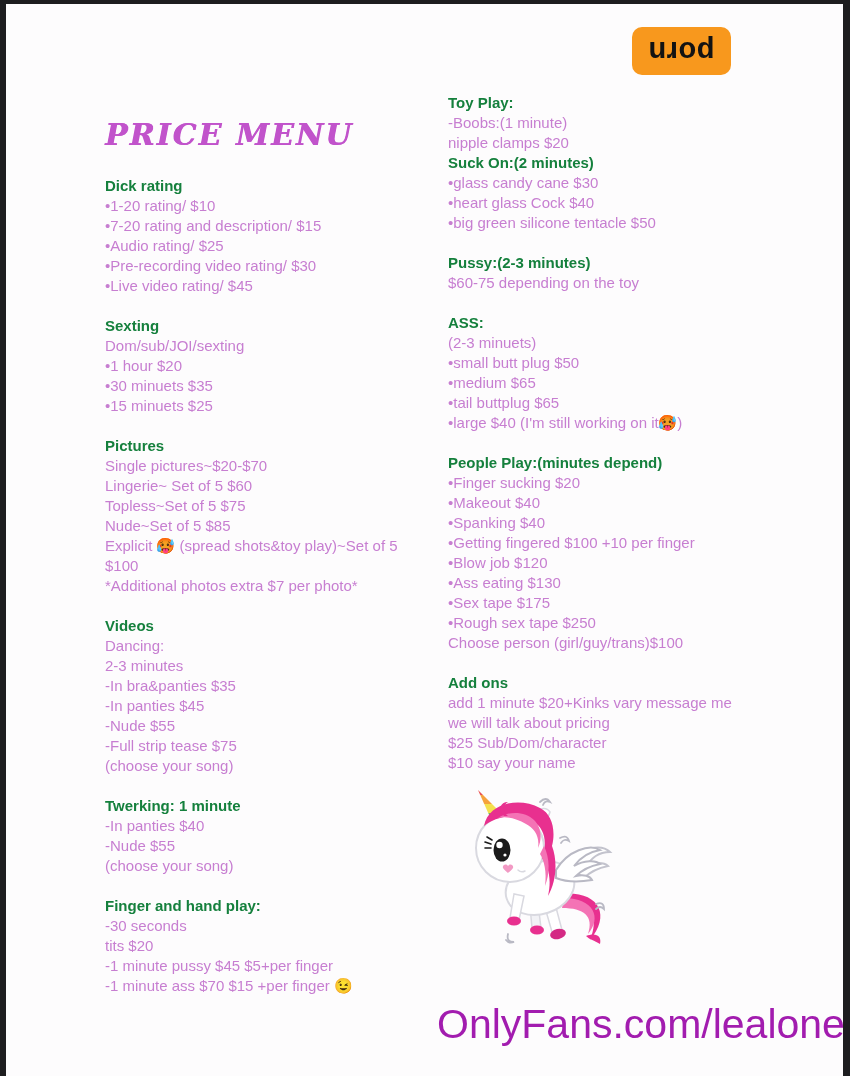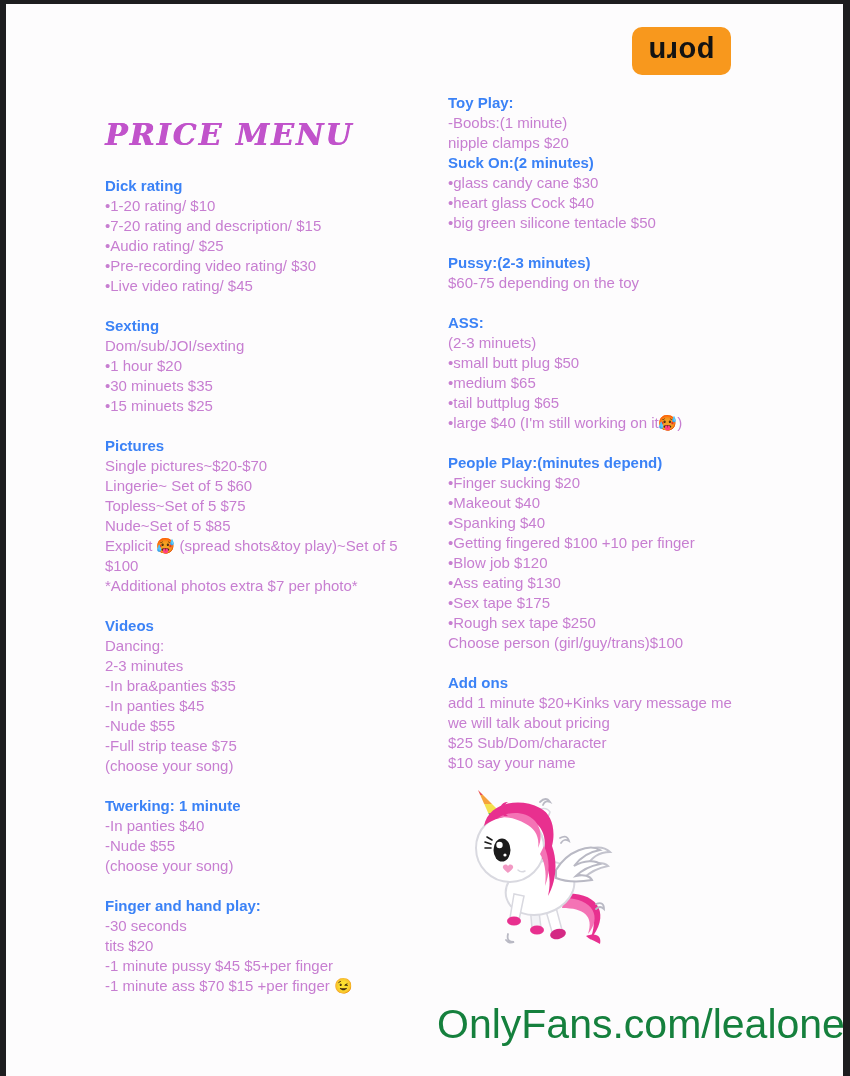--- a/index.html
+++ b/index.html
@@ -28,42 +28,42 @@
     text-shadow:0.6px 0 #c153cb;
     margin:0 0 24px 0;
   }
   .section{margin:0 0 20px 0;}
   .line{
     font-size:15px;line-height:20px;
     color:#c77ed1;
     white-space:nowrap;
   }
   .line.bold{
-    font-weight:700;color:#3b82f6;
+    font-weight:700;color:#15803d;
   }
 
   
   .porn-logo{
     position:absolute;left:632px;top:27px;width:99px;height:48px;
     background:#F8981D;border-radius:10px;z-index:2;
     display:flex;align-items:center;justify-content:center;
   }
   .porn-logo span{
     display:block;transform:rotate(180deg);
     font-weight:700;font-size:29px;color:#131313;
     letter-spacing:0.5px;
   }
 
   
   .unicorn{position:absolute;left:448px;top:786px;width:172px;height:168px;z-index:1;}
 
   
   .watermark{
     position:absolute;left:437px;top:1000px;z-index:2;
-    font-size:41px;line-height:48px;color:#15803d;
+    font-size:41px;line-height:48px;color:#a21caf;
     white-space:nowrap;
   }
 </style>
 </head>
 <body>
 
 <div class="edge edge-left"></div>
 <div class="edge edge-top"></div>
 <div class="edge edge-right"></div>
 

